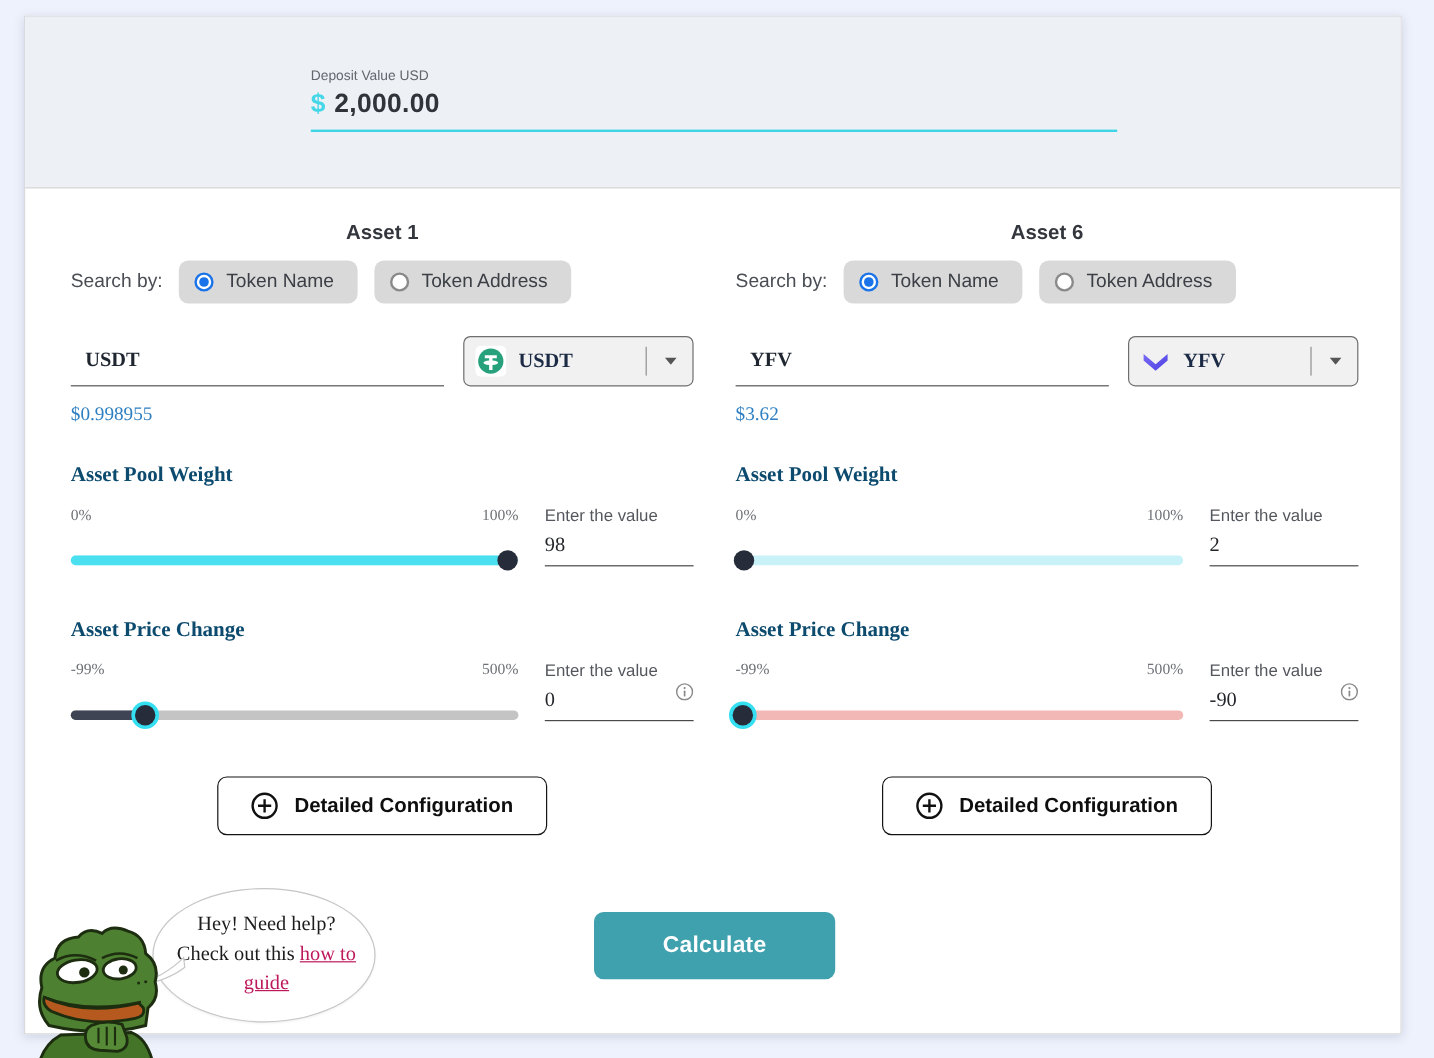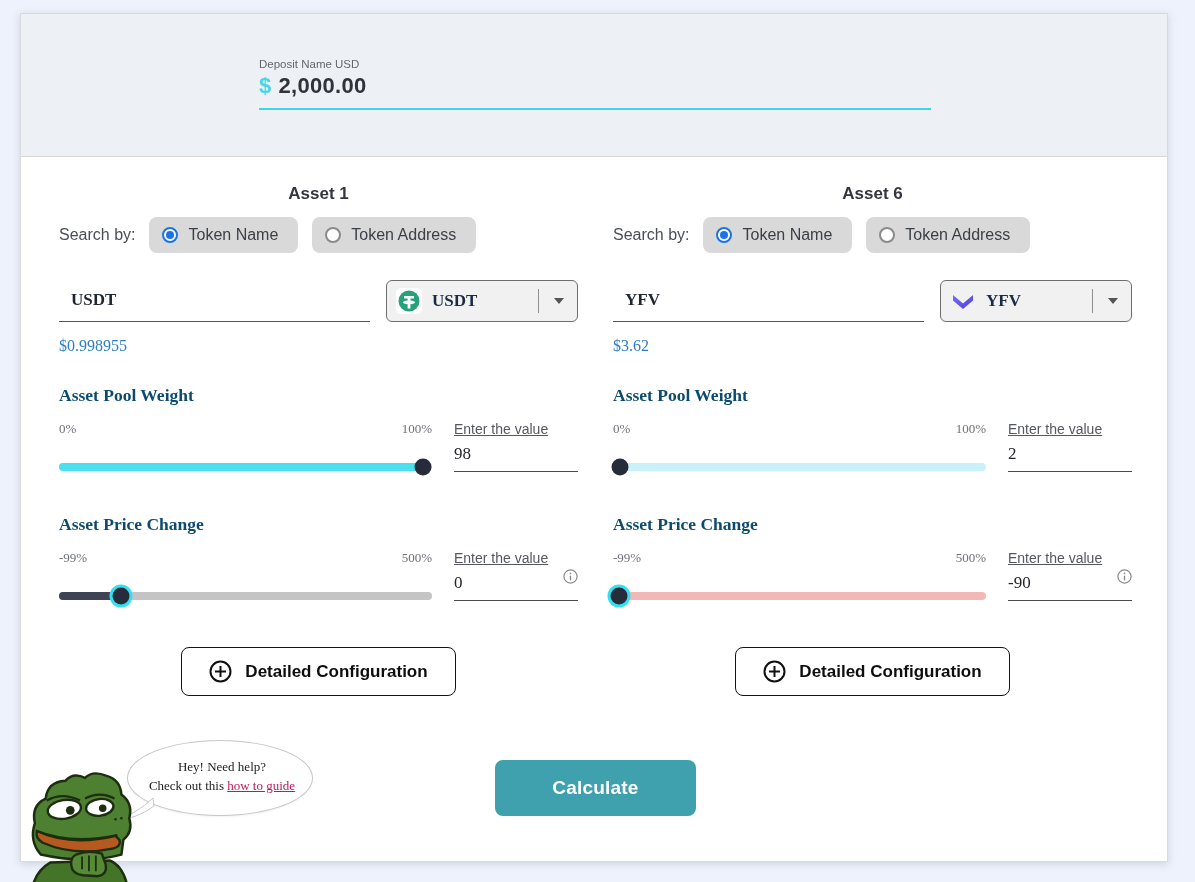--- a/index.html
+++ b/index.html
@@ -77,21 +77,21 @@
   .scale { display:flex; justify-content:space-between; font-family:"Liberation Serif", serif; font-size:13px; color:#6e7177; }
   .track { margin-top:26px; height:8px; border-radius:4px; position:relative; cursor:pointer; }
   .fill  { height:100%; border-radius:4px; }
   .thumb {
     position:absolute; top:50%; width:17px; height:17px; border-radius:50%;
     background:#272c3a; transform:translate(-50%,-50%); cursor:grab;
   }
   .thumb.ring { box-shadow:0 0 0 3px #35dff2; }
 
   .value-col { width:124px; flex:0 0 124px; }
-  .enter-label { font-size:14px; color:#54575d;text-decoration:underline; }
+  .enter-label { font-size:14px; color:#54575d; }
   .value-row { position:relative; margin-top:7px; border-bottom:1px solid #4a4a4a; padding-bottom:7px; }
   .value-input {
     font-family:"Liberation Serif", serif; font-size:17px; color:#24262b;
     border:none; outline:none; background:transparent; width:86px;
   }
   .info { position:absolute; right:0; top:-4px; cursor:pointer; }
 
   .detail-btn-row { display:flex; justify-content:center; margin-top:46px; }
   .detail-btn {
     display:flex; align-items:center; gap:13px;
@@ -108,36 +108,36 @@
   }
 
   
   .helper { position:absolute; left:6px; top:720px; width:310px; height:165px; }
   .bubble {
     position:absolute; left:100px; top:6px; width:186px;
     background:#fff; border:1px solid #c6c6c6;
     border-radius:50%;
     padding:17px 10px 19px 14px;
     text-align:center;
-    font-family:"Liberation Serif", serif; font-size:13px; color:#1c1c1c;
+    font-family:"Liberation Serif", serif; font-size:17px; color:#1c1c1c;
     line-height:1.45;
     box-shadow:0 1px 2px rgba(0,0,0,.06);
   }
   .bubble a { color:#be185d; text-decoration:underline; cursor:pointer; }
   .bubble-tail { position:absolute; left:82px; top:62px; }
   .pepe { position:absolute; left:0; top:28px; }
 </style>
 </head>
 <body>
 
 <div class="card">
 
   <div class="top-band">
     <div class="deposit">
-      <div class="deposit-label">Deposit Name USD</div>
+      <div class="deposit-label">Deposit Value USD</div>
       <div class="deposit-value">
         <span class="cur">$</span><span>2,000.00</span>
       </div>
       <div class="deposit-underline"></div>
     </div>
   </div>
 
   <div class="main">
     <div class="columns">
 

